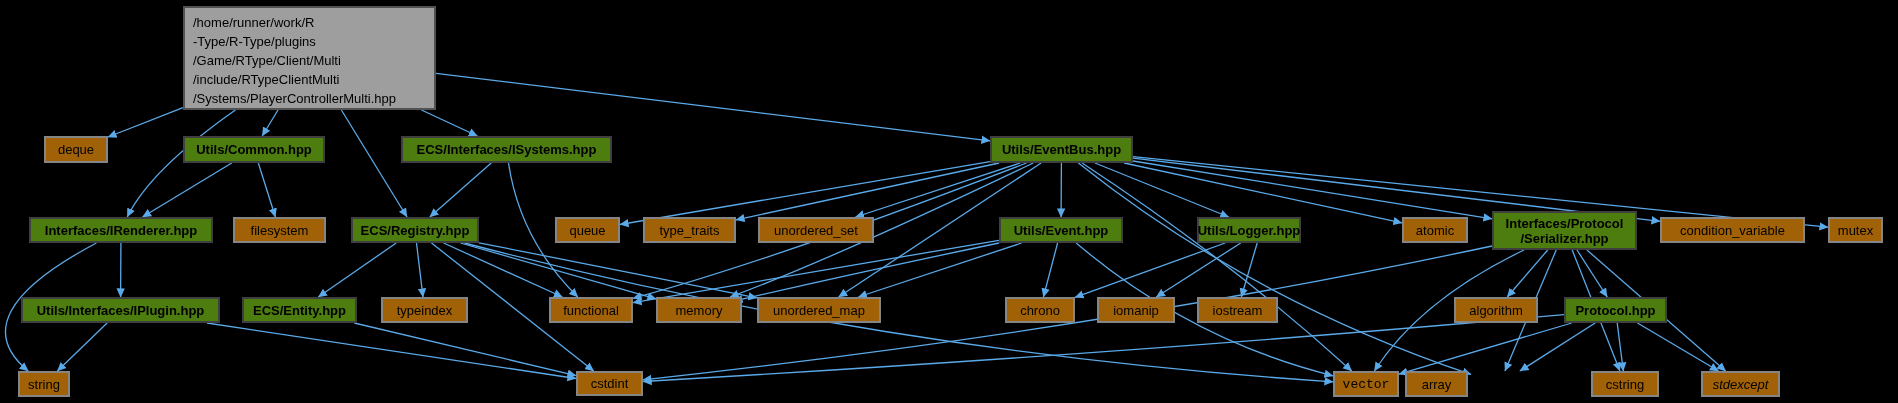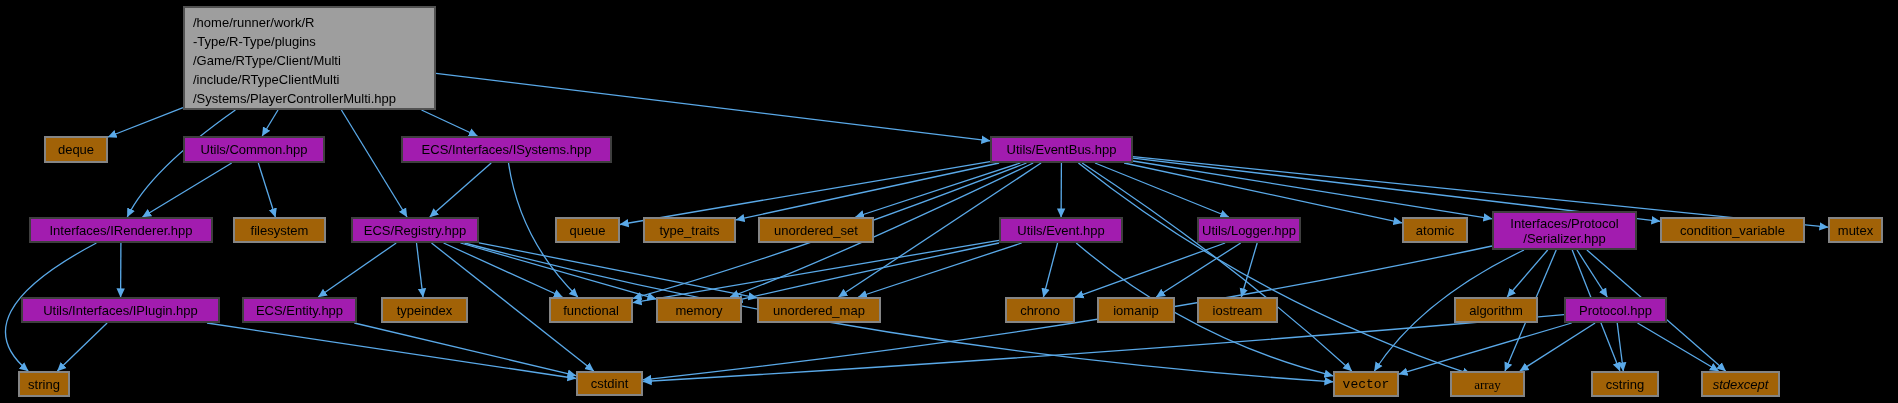--- a/index.html
+++ b/index.html
@@ -29,22 +29,23 @@
     justify-content: center;
     font-size: 13px;
     line-height: 15px;
     color: #000000;
     text-align: center;
     white-space: pre-line;
     z-index: 2;
     cursor: pointer;
   }
   .node.internal {
-    background: #a21caf;
+    background: #4d7c0f;
     border: 2px solid #3f3f3f;
+    font-weight: bold;
   }
   .node.system {
     background: #a16207;
     border: 2px solid #858585;
   }
   .node.main {
     background: #9e9e9e;
     border: 2px solid #525252;
     text-align: left;
     justify-content: flex-start;
@@ -151,17 +152,17 @@
       <div class="node system" style="left: 656px; top: 297px; width: 86px; height: 26px;">memory</div>
       <div class="node system" style="left: 757px; top: 297px; width: 124px; height: 26px;">unordered_map</div>
       <div class="node system" style="left: 1005px; top: 297px; width: 70px; height: 26px;">chrono</div>
       <div class="node system" style="left: 1097px; top: 297px; width: 78px; height: 26px;">iomanip</div>
       <div class="node system" style="left: 1197px; top: 297px; width: 81px; height: 26px;">iostream</div>
       <div class="node system" style="left: 1454px; top: 297px; width: 84px; height: 26px;">algorithm</div>
       <div class="node internal" style="left: 1564px; top: 297px; width: 103px; height: 26px;">Protocol.hpp</div>
       <div class="node system" style="left: 18px; top: 371px; width: 52px; height: 26px;">string</div>
       <div class="node system" style="left: 576px; top: 371px; width: 67px; height: 25px;">cstdint</div>
       <div class="node system" style="left: 1333px; top: 371px; width: 66px; height: 26px; font-family: Liberation Mono, monospace;">vector</div>
-      <div class="node system" style="left: 1450px; top: 371px; width: 75px; height: 26px; font-family: Liberation Serif, serif;">array</div>
+      <div class="node system" style="left: 1405px; top: 371px; width: 63px; height: 26px;">array</div>
       <div class="node system" style="left: 1591px; top: 371px; width: 68px; height: 26px;">cstring</div>
       <div class="node system" style="left: 1701px; top: 371px; width: 79px; height: 26px; font-style: italic;">stdexcept</div>
     </div>
 </div>
 
 </body></html>

